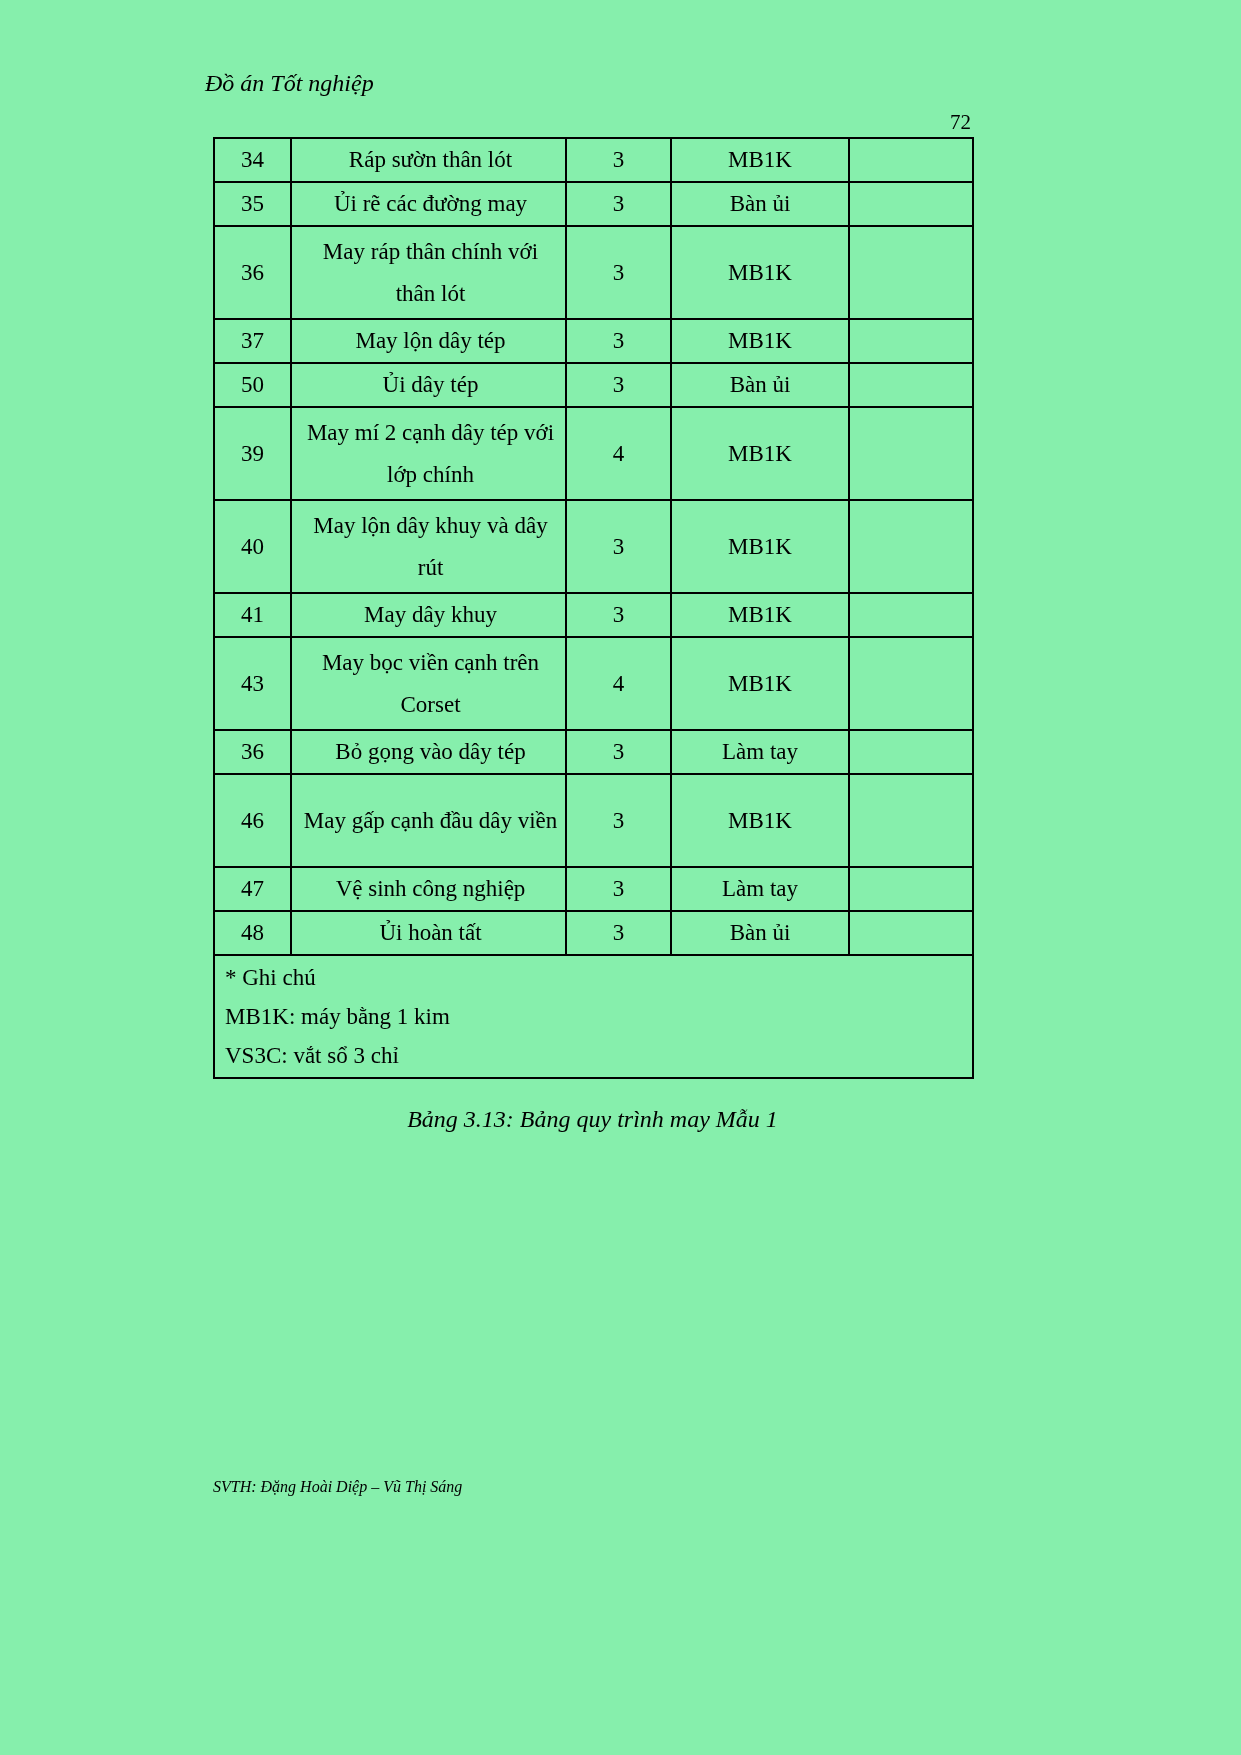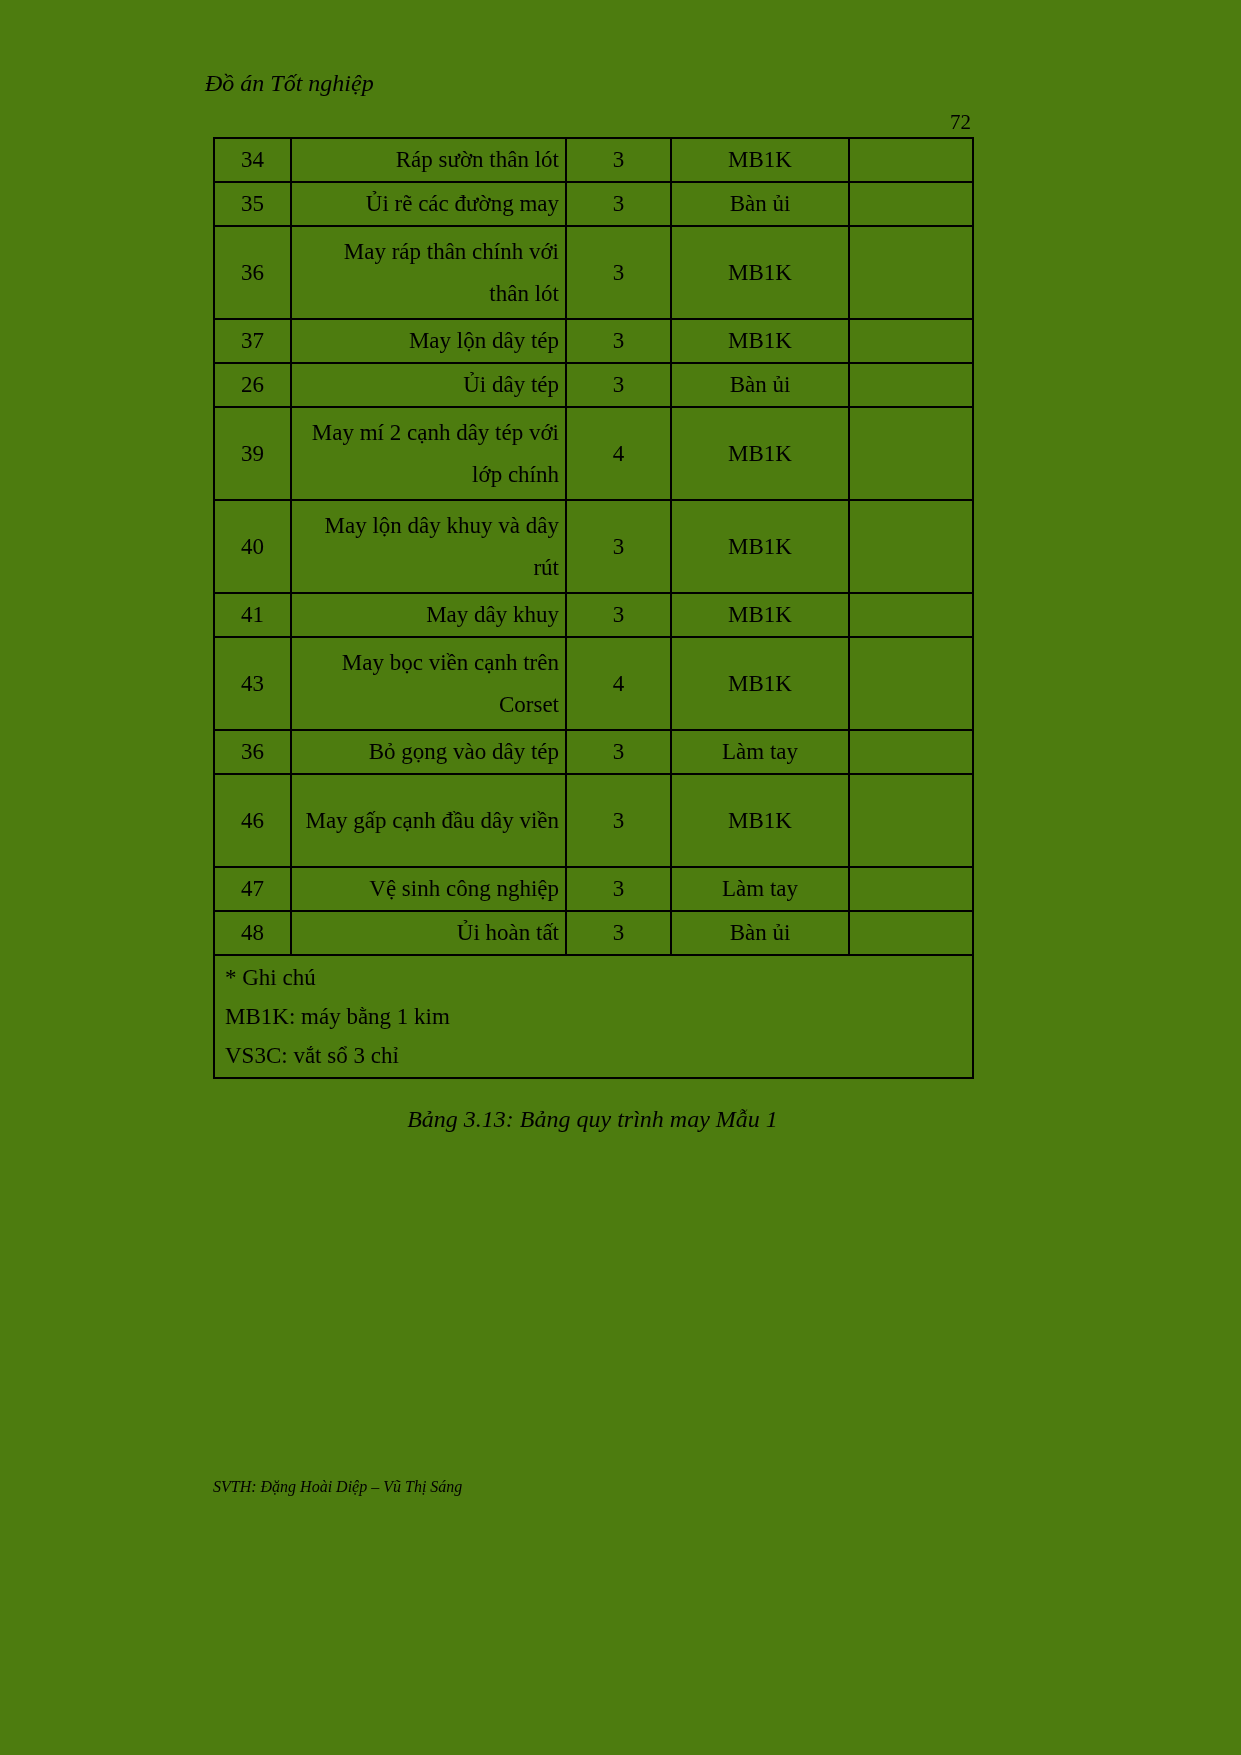--- a/index.html
+++ b/index.html
@@ -1,21 +1,21 @@
 <!DOCTYPE html>
 <html><head>
 <meta charset="utf-8">
 <style>
   * { box-sizing: border-box; }
   html, body { margin: 0; padding: 0; background: #ffffff; }
   .page {
     position: relative;
     width: 1241px;
     height: 1755px;
-    background: #4d7c0f;
+    background: #86efac;
     color: #000000;
     font-family: "Liberation Serif", "DejaVu Serif", serif;
     overflow: hidden;
   }
   .doc-header {
     position: absolute;
     left: 205px;
     top: 70px;
     font-size: 24px;
     font-style: italic;
@@ -39,21 +39,21 @@
     font-size: 23px;
     line-height: 42px;
     vertical-align: middle;
     padding: 0;
     overflow: hidden;
   }
   tr.h1 { height: 43px; }
   tr.h2 { height: 93px; }
   tr.h-notes { height: 122px; }
   .c-no { text-align: center; }
-  .c-desc { text-align: right; padding: 0 6px 0 10px !important; }
+  .c-desc { text-align: center; padding: 0 6px 0 10px !important; }
   .c-qty { text-align: center; }
   .c-machine { text-align: center; }
   .c-extra { }
   .c-notes { text-align: left; padding: 2px 10px !important; line-height: 39px !important; margin-top: 8px; }
   .caption {
     position: absolute;
     left: 213px;
     top: 1106px;
     width: 759px;
     text-align: center;
@@ -107,21 +107,21 @@
         <td class="c-extra"></td>
       </tr>
       <tr class="h1">
         <td class="c-no">37</td>
         <td class="c-desc">May lộn dây tép</td>
         <td class="c-qty">3</td>
         <td class="c-machine">MB1K</td>
         <td class="c-extra"></td>
       </tr>
       <tr class="h1">
-        <td class="c-no">26</td>
+        <td class="c-no">50</td>
         <td class="c-desc">Ủi dây tép</td>
         <td class="c-qty">3</td>
         <td class="c-machine">Bàn ủi</td>
         <td class="c-extra"></td>
       </tr>
       <tr class="h2">
         <td class="c-no">39</td>
         <td class="c-desc">May mí 2 cạnh dây tép với lớp chính</td>
         <td class="c-qty">4</td>
         <td class="c-machine">MB1K</td>

